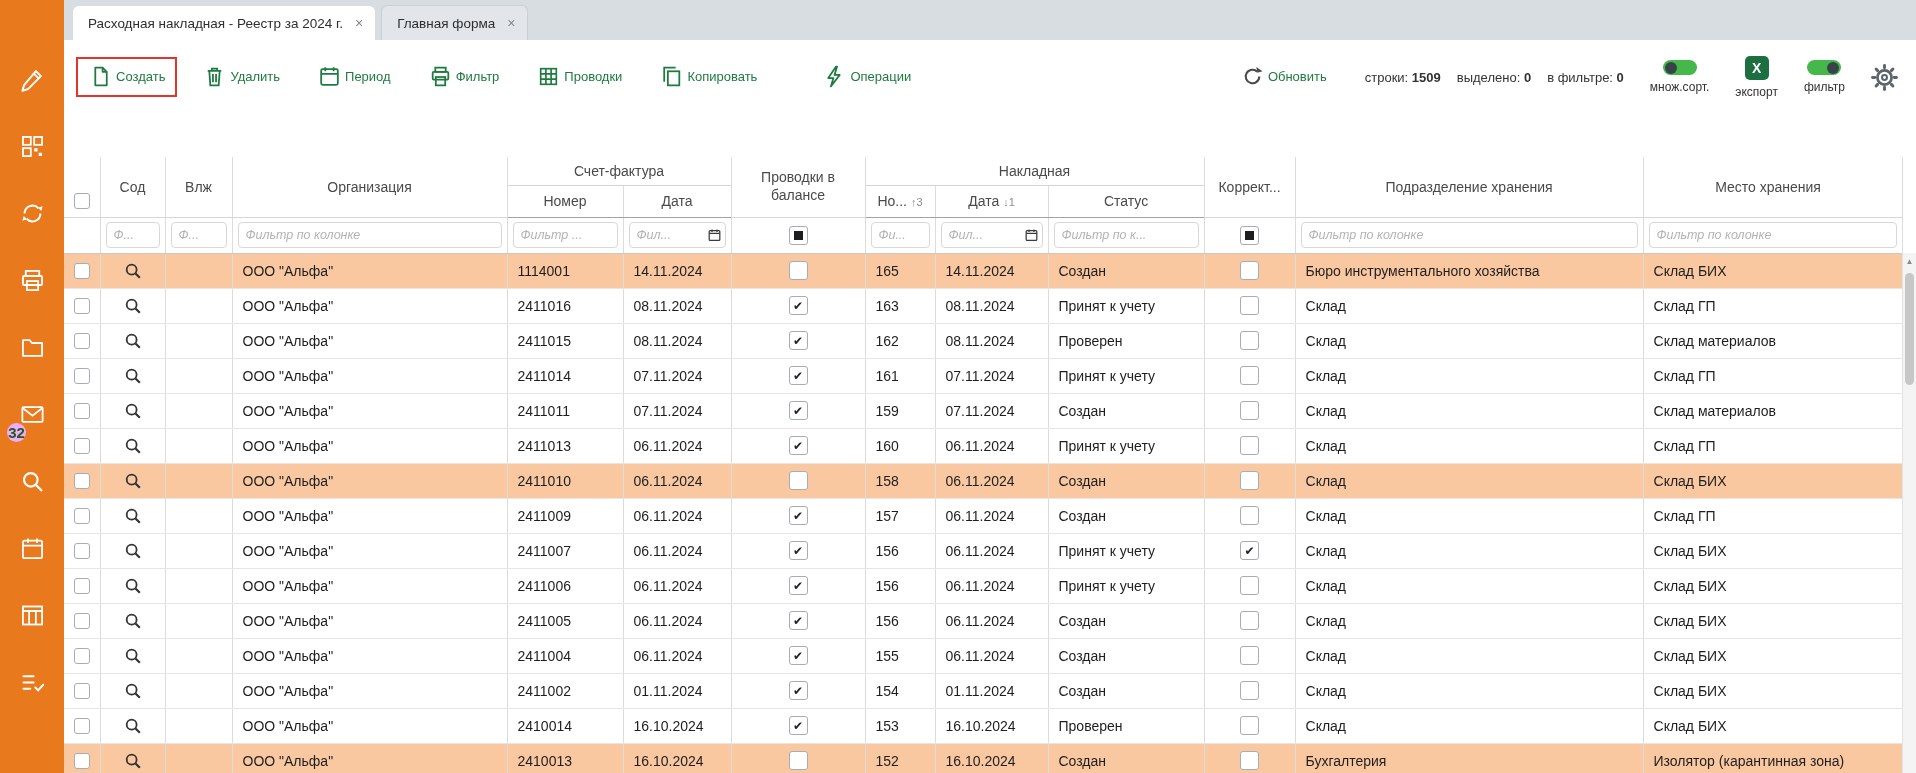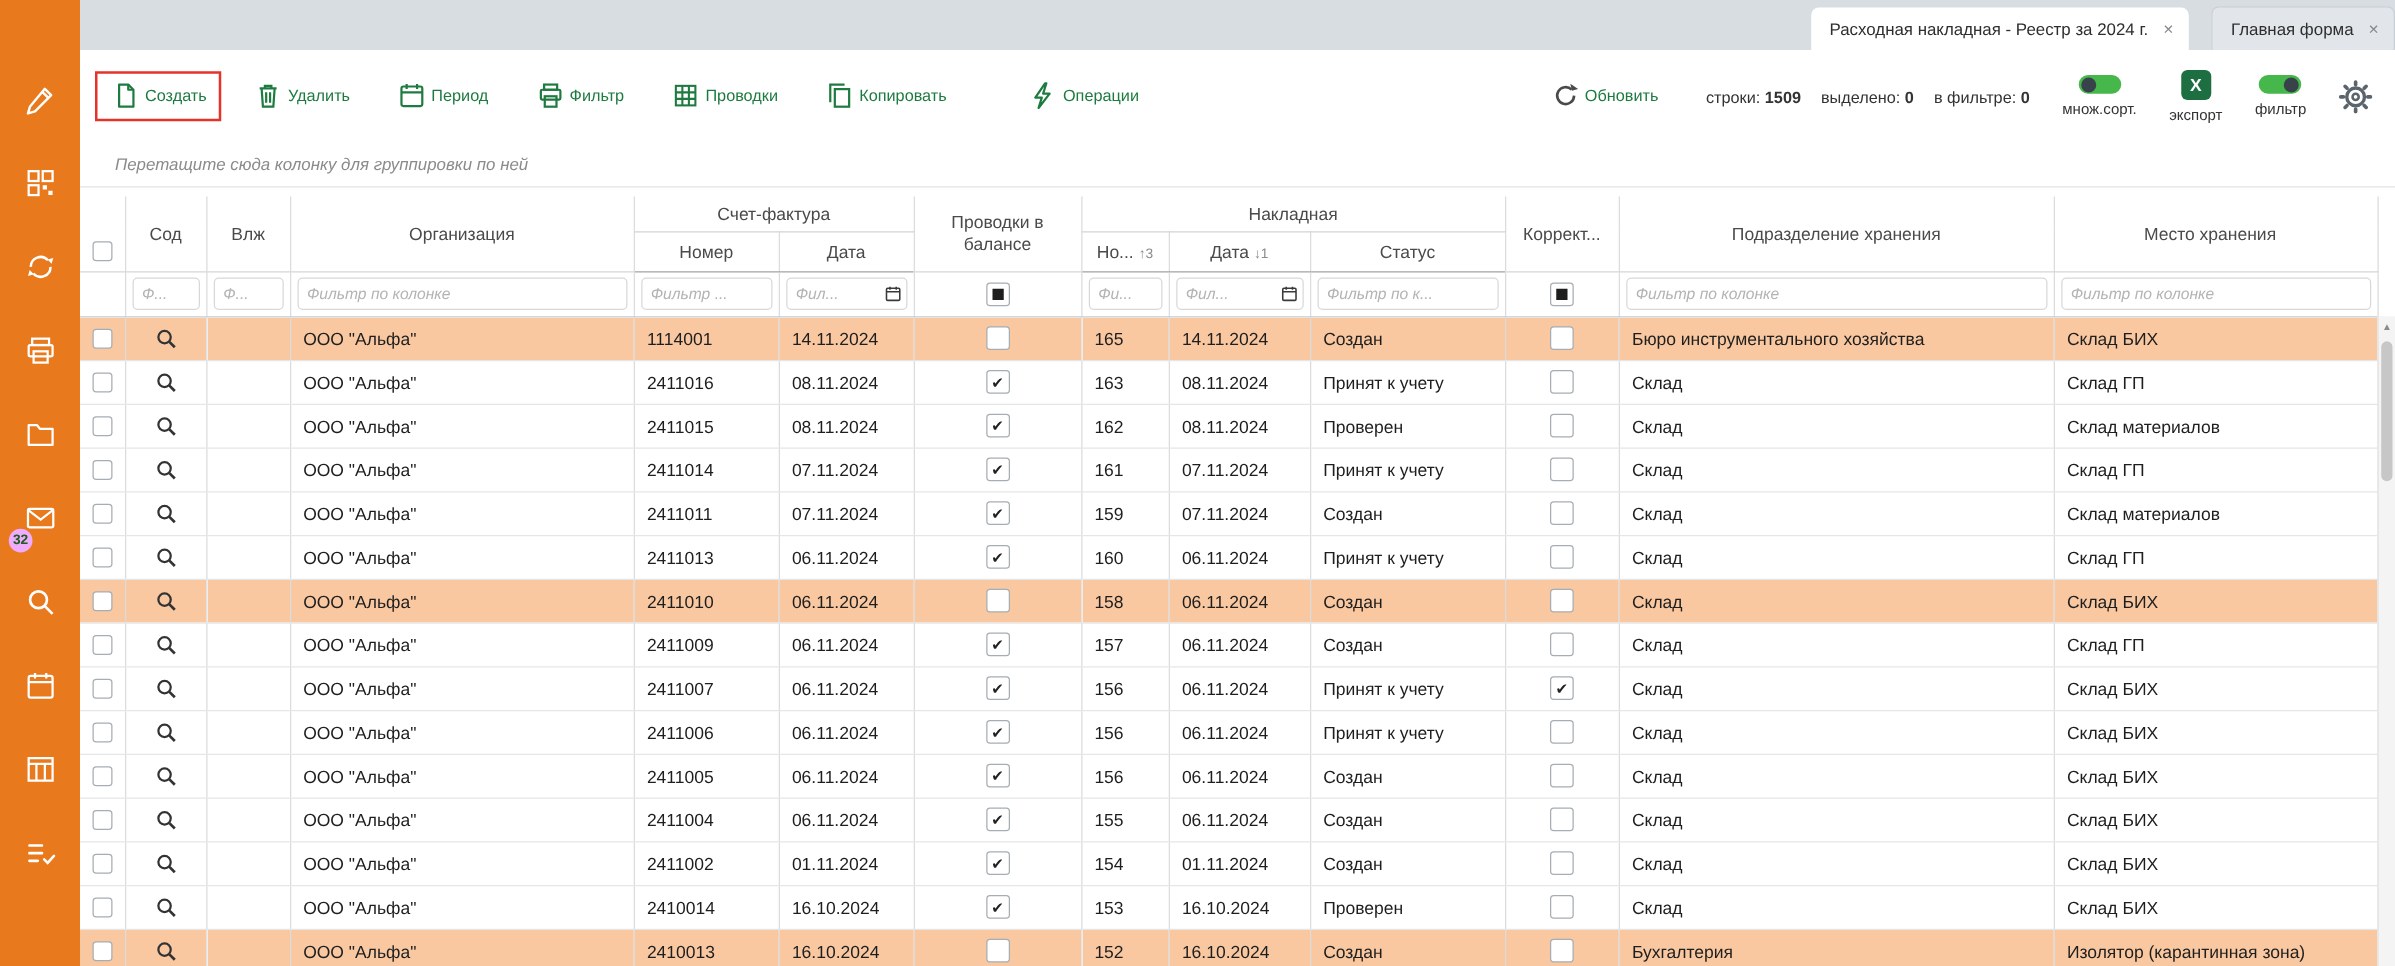--- a/index.html
+++ b/index.html
@@ -3,27 +3,27 @@
 <meta charset="utf-8">
 <style>
   html,body{margin:0;padding:0;background:#fff;}
   body{width:1916px;height:773px;overflow:hidden;font-family:"Liberation Sans","DejaVu Sans",sans-serif;}
   .app{position:relative;width:1916px;height:773px;background:#fff;}
 
   
   .sidebar{position:absolute;left:0;top:0;width:64px;height:100%;background:#e8791d;display:flex;flex-direction:column;align-items:center;padding-top:46px;box-sizing:border-box;z-index:5;}
   .sb-item{width:64px;height:67px;display:flex;align-items:center;justify-content:center;position:relative;cursor:pointer;}
   .sb-item svg{width:27px;height:27px;}
-  .sb-badge{position:absolute;left:7px;bottom:6px;width:19px;height:19px;border-radius:50%;background:#f0abfc;color:#1d5c1d;font-size:11px;font-weight:bold;line-height:19px;text-align:center;}
+  .sb-badge{position:absolute;left:7px;bottom:6px;width:19px;height:19px;border-radius:50%;background:#f0abfc;color:#1d5c1d;font-size:15px;font-weight:bold;line-height:19px;text-align:center;}
 
   
   .main{position:absolute;left:64px;top:0;right:0;height:100%;}
 
   
-  .tabbar{height:40px;background:#d8dde2;display:flex;align-items:flex-end;padding-left:9px;gap:18px;box-sizing:border-box;justify-content:flex-end;}
+  .tabbar{height:40px;background:#d8dde2;display:flex;align-items:flex-end;padding-left:9px;gap:6px;box-sizing:border-box;}
   .tab{height:34px;display:flex;align-items:center;gap:12px;padding:0 12px 0 15px;font-size:13.5px;color:#2e2e2e;border-radius:6px 6px 0 0;white-space:nowrap;cursor:pointer;}
   .tab.active{background:#fff;}
   .tab.inactive{background:#e2e6ea;border:1px solid #c8cfd5;border-bottom:none;}
   .tab-close{color:#85898d;font-size:14px;line-height:1;cursor:pointer;}
 
   
   .toolbar{height:74px;background:#fff;display:flex;align-items:center;padding:0 18px 0 12px;box-sizing:border-box;}
   .tb-left{display:flex;align-items:center;gap:13px;}
   .tb-btn{display:flex;align-items:center;gap:3px;padding:5px 10px 6px;border:2px solid transparent;cursor:pointer;}
   .tb-btn svg{width:25px;height:25px;}
@@ -256,23 +256,20 @@
               <line x1="5.9" y1="5.9" x2="4.5" y2="4.5"></line>
                 <line x1="18.1" y1="18.1" x2="19.5" y2="19.5"></line>
               <line x1="5.9" y1="18.1" x2="4.5" y2="19.5"></line>
                 <line x1="18.1" y1="5.9" x2="19.5" y2="4.5"></line>
             </g>
           </svg>
         </div>
       </div>
     </div>
 
-    <div class="group-panel">
-      <span>Перетащите сюда колонку для группировки по ней</span>
-    </div>
 
     <div class="grid-wrap">
       <table class="grid">
         <colgroup>
           <col style="width:36px">
             <col style="width:65px">
             <col style="width:67px">
             <col style="width:275px">
           <col style="width:116px">
             <col style="width:108px">

